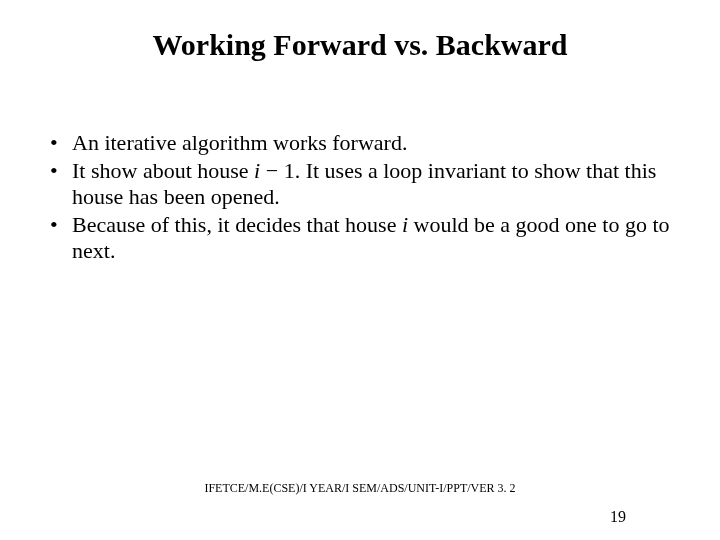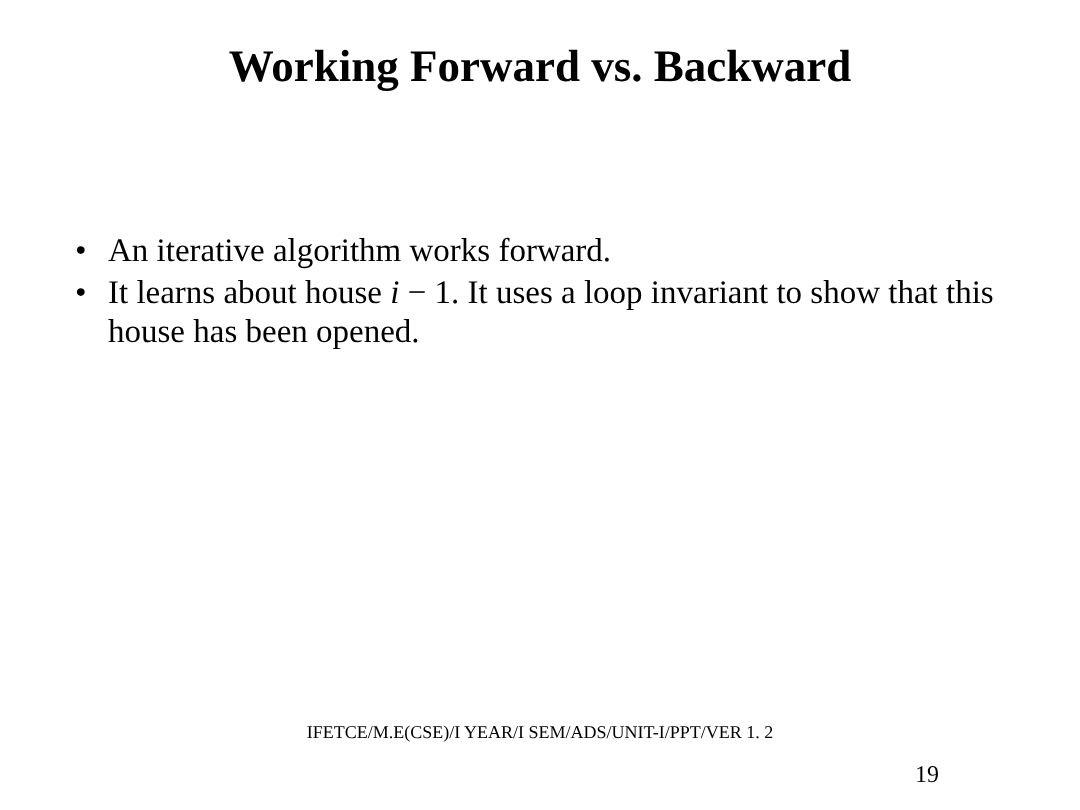--- a/index.html
+++ b/index.html
@@ -28,21 +28,20 @@
     font-size: 30px;
     font-weight: bold;
   }
   .body {
     position: absolute;
     top: 130px;
     left: 48px;
     width: 630px;
     font-size: 22px;
     line-height: 1.18;
-    margin-top: 24px;
   }
   ul.bullets {
     list-style: none;
     margin: 0;
     padding: 0;
   }
   ul.bullets > li {
     position: relative;
     padding-left: 24px;
     margin: 0 0 2px 0;
@@ -76,21 +75,22 @@
 </head>
 <body>
 
 <div class="slide">
 
   <div class="title">Working Forward vs. Backward</div>
 
   <div class="body">
     <ul class="bullets">
       <li><span>An iterative algorithm works forward.</span><span class="italic"></span><span></span></li>
-      <li><span>It learns about house </span><span class="italic">i</span><span> − 1. It uses a loop invariant to show that this house has been opened.</span></li>
+      <li><span>It show about house </span><span class="italic">i</span><span> − 1. It uses a loop invariant to show that this house has been opened.</span></li>
+      <li><span>Because of this, it decides that house </span><span class="italic">i</span><span> would be a good one to go to next.</span></li>
     </ul>
   </div>
 
-  <div class="footer">IFETCE/M.E(CSE)/I YEAR/I SEM/ADS/UNIT-I/PPT/VER 1. 2</div>
+  <div class="footer">IFETCE/M.E(CSE)/I YEAR/I SEM/ADS/UNIT-I/PPT/VER 3. 2</div>
 
   <div class="pagenum">19</div>
 
 </div>
 
 </body></html>

